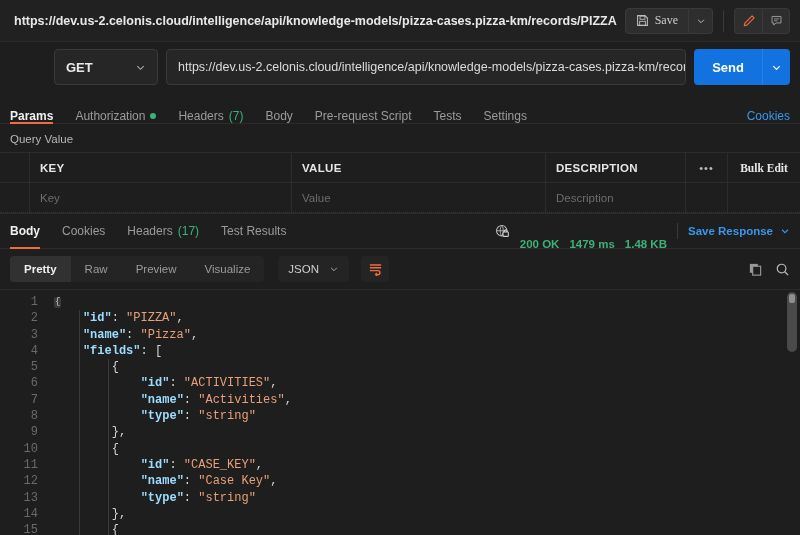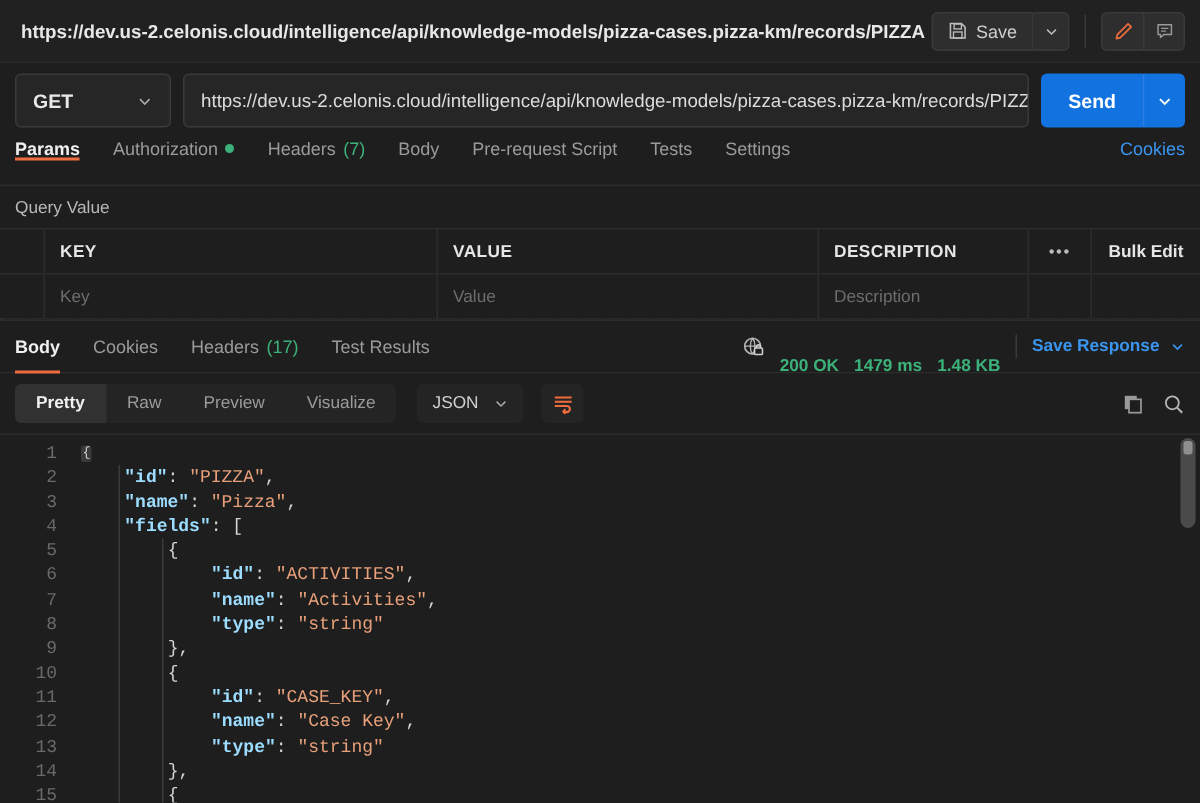--- a/index.html
+++ b/index.html
@@ -31,20 +31,21 @@
   .save-btn {
     display: flex; align-items: center; gap: 6px;
     background: #2e2e2e;
     border: 1px solid #3a3a3a;
     border-radius: 4px 0 0 4px;
     height: 26px;
     padding: 0 10px;
     font-size: 12px;
     color: #cfcfcf;
     cursor: pointer;
+    font-family: Liberation Serif, serif;
   }
   .save-caret {
     background: #2e2e2e;
     border: 1px solid #3a3a3a;
     border-left: none;
     border-radius: 0 4px 4px 0;
     height: 26px;
     width: 24px;
     display: flex; align-items: center; justify-content: center;
     cursor: pointer;
@@ -62,20 +63,21 @@
   .icon-btn:last-child  { border-radius: 0 4px 4px 0; }
 
   
   .urlbar {
     height: 50px;
     display: flex;
     align-items: center;
     padding: 0 10px;
     gap: 8px;
     background: #1e1e1e;
+    margin-left: 44px;
   }
   .method-box {
     width: 104px; height: 36px;
     background: #262626;
     border: 1px solid #3a3a3a;
     border-radius: 4px;
     display: flex; align-items: center; justify-content: space-between;
     padding: 0 11px;
     font-size: 13px; font-weight: bold;
     color: #e8e8e8;
@@ -109,21 +111,21 @@
     border-radius: 0 4px 4px 0;
     border-left: 1px solid #2b7fe5;
     display: flex; align-items: center; justify-content: center;
     cursor: pointer;
   }
 
   
   .req-tabs {
     height: 32px;
     display: flex;
-    align-items: flex-start;
+    align-items: flex-end;
     padding: 0 10px;
     border-bottom: 1px solid #2c2c2c;
     background: #1e1e1e;
   }
   .rtab {
     display: flex; align-items: center; gap: 5px;
     padding: 0 11px;
     font-size: 12px;
     color: #9b9b9b;
     position: relative;
@@ -179,20 +181,21 @@
     display: flex; align-items: center; justify-content: center;
     border-right: 1px solid #2c2c2c;
     cursor: pointer;
   }
   .dots { letter-spacing: 1px; color: #bcbcbc; font-size: 11px; }
   .qp-bulk {
     width: 72px;
     display: flex; align-items: center; justify-content: center;
     font-size: 11.5px; font-weight: bold; color: #e6e6e6;
     cursor: pointer;
+    font-family: Liberation Serif, serif;
   }
 
   
   .resp-bar {
     height: 36px;
     display: flex; align-items: stretch;
     padding: 0 10px;
     border-top: 1px solid #2c2c2c;
     border-bottom: 1px solid #2c2c2c;
     background: #1e1e1e;

